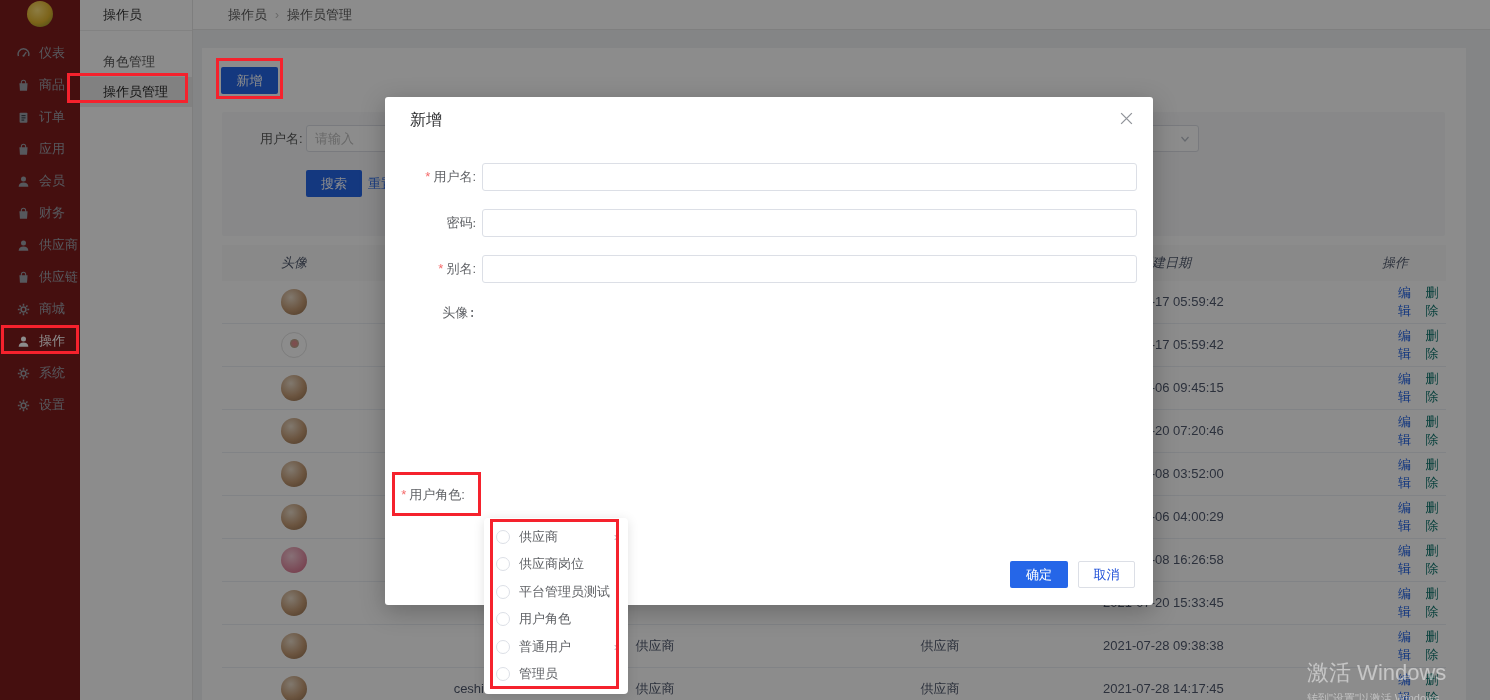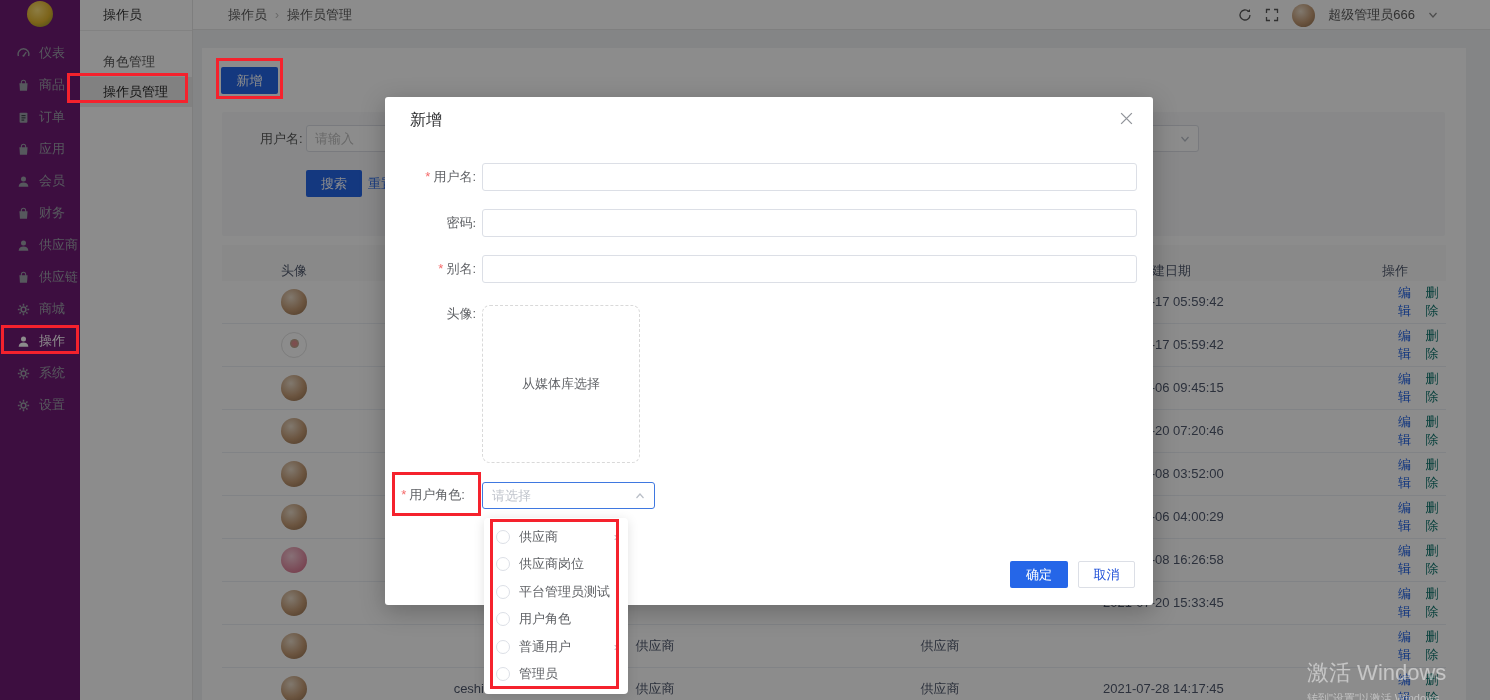--- a/index.html
+++ b/index.html
@@ -2,21 +2,21 @@
 <html><head>
 <meta charset="utf-8">
 <style>
   html,body{margin:0;padding:0;}
   body{
     width:1490px;height:700px;position:relative;overflow:hidden;
     font-family:"Liberation Sans","DejaVu Sans",sans-serif;
     background:#f0f2f5;font-size:13px;color:#515a6e;
   }
   
-  .sidebar{position:absolute;left:0;top:0;width:96px;height:700px;background:#701a75;z-index:1;}
+  .sidebar{position:absolute;left:0;top:0;width:96px;height:700px;background:#7f1d1d;z-index:1;}
   .logo{position:absolute;left:27px;top:1px;width:26px;height:26px;border-radius:50%;
     background:radial-gradient(circle at 40% 35%,#ffe27a,#e3b62f 55%,#7a8a2e);}
   .nav{position:absolute;top:37px;left:0;right:0;}
   .nav-item{height:32px;display:flex;align-items:center;padding-left:17px;gap:9px;
     color:#9da1aa;font-size:13px;cursor:pointer;}
   .nav-item.v-active{color:#ffffff;}
   .nav-icon{width:13px;height:13px;flex:0 0 auto;display:inline-flex;}
   
   .submenu{position:absolute;left:80px;top:0;width:113px;height:700px;background:#fff;
     border-right:1px solid #e6e6e6;box-sizing:border-box;z-index:1;}
@@ -48,21 +48,21 @@
     border:1px solid #dcdfe6;border-radius:3px;background:#fff;padding:0 8px;font-size:13px;font-family:inherit;color:#333;}
   .sp-input::placeholder{color:#bfbfbf;}
   .sp-select{position:absolute;left:803px;top:13px;width:174px;height:27px;box-sizing:border-box;
     border:1px solid #dcdfe6;border-radius:3px;background:#fff;}
   .sp-select .chev{position:absolute;right:8px;top:8px;color:#b9bec7;}
   .sp-search{position:absolute;left:84px;top:58px;width:56px;height:27px;}
   .sp-reset{position:absolute;left:146px;top:58px;height:27px;line-height:27px;}
   
   .table{position:absolute;left:20px;top:197px;width:1224px;}
   .t-head{height:36px;background:#fafafa;position:relative;color:#515a6e;}
-  .t-head span{position:absolute;top:8px;height:36px;line-height:36px;}
+  .t-head span{position:absolute;top:0;height:36px;line-height:36px;font-style:italic;}
   .h-avatar{left:22px;width:100px;text-align:center;}
   .h-date{left:917px;}
   .h-actions{left:1123px;width:100px;text-align:center;}
   .t-row{height:42px;position:relative;border-bottom:1px solid #ebeef5;background:#fff;}
   .cell-avatar{position:absolute;left:59px;top:8px;width:26px;height:26px;border-radius:50%;}
   .cell-avatar.v-dog{background:radial-gradient(circle at 38% 32%,#eadbc8,#c39a74 55%,#8d6a49);}
   .cell-avatar.v-badge{background:#fff;border:1px solid #e3e3e3;box-sizing:border-box;}
   .cell-avatar.v-badge::after{content:"";position:absolute;left:8px;top:6px;width:9px;height:9px;border-radius:50%;
     background:radial-gradient(circle,#d96a6a 30%,#7aa86a);opacity:.75;}
   .cell-avatar.v-cake{background:radial-gradient(circle at 40% 35%,#f6cdd8,#d2607e);}
@@ -251,40 +251,20 @@
       <div class="submenu-item v-active">操作员管理</div>
     </div>
 </div>
 
 <div class="topbar">
   <div class="breadcrumb">
     <span>操作员</span>
     <span class="crumb-sep">›</span>
     <span>操作员管理</span>
   </div>
-  <div class="topbar-right">
-    <span class="tb-icon">
-      <svg viewBox="0 0 14 14" width="14" height="14">
-          <path d="M12 7a5 5 0 1 1-1.5-3.6" fill="none" stroke="currentColor" stroke-width="1.3"></path>
-          <path d="M12 1v3h-3z" fill="currentColor"></path>
-        </svg>
-    </span>
-    <span class="tb-icon">
-      <svg viewBox="0 0 14 14" width="14" height="14" fill="none" stroke="currentColor" stroke-width="1.3">
-          <path d="M1.5 5V1.5H5M9 1.5h3.5V5M12.5 9v3.5H9M5 12.5H1.5V9"></path>
-        </svg>
-    </span>
-    <span class="tb-avatar"></span>
-    <span>超级管理员666</span>
-    <span class="chev">
-      <svg viewBox="0 0 10 10" width="10" height="10">
-          <path d="M1.5 3l3.5 4 3.5-4" fill="none" stroke="currentColor" stroke-width="1.2"></path>
-        </svg>
-    </span>
-  </div>
 </div>
 
 <div class="card">
   <button class="btn btn-primary add-btn">新增</button>
 
   <div class="search-panel">
     <span class="sp-label">用户名:</span>
     <input class="sp-input" placeholder="请输入" style="">
     <div class="sp-select">
       <span class="chev">
@@ -398,20 +378,21 @@
           <span class="cell-actions">
             <span class="link-edit">编辑</span>
             <span class="link-del">删除</span>
           </span>
         </div>
 
         <div class="t-row">
           <span class="cell-avatar v-dog"></span>
           <span class="cell-role1">供应商</span>
           <span class="cell-role2">供应商</span>
+          <span class="cell-date">2021-07-28 09:38:38</span>
           <span class="cell-actions">
             <span class="link-edit">编辑</span>
             <span class="link-del">删除</span>
           </span>
         </div>
 
         <div class="t-row">
           <span class="cell-avatar v-dog"></span>
           <span class="cell-username">ceshi</span>
           <span class="cell-role1">供应商</span>
@@ -449,37 +430,26 @@
   <div class="f-label" style="top:112px;font-family:Liberation Serif, serif;">
     <span>密码:</span>
   </div>
   <input class="f-input" style="top: 112px;">
 
   <div class="f-label" style="top:158px;">
     <span class="req">*</span><span>别名:</span>
   </div>
   <input class="f-input" style="top: 158px;">
 
-  <div class="f-label" style="top:203px;">
+  <div class="f-label" style="top:203px;font-family:Liberation Mono, monospace;">
     <span>头像:</span>
-  </div>
-  <div class="upload-box">
-    <span>从媒体库选择</span>
   </div>
 
   <div class="f-label" style="top:384px;text-align:center;">
     <span class="req">*</span><span>用户角色:</span>
-  </div>
-  <div class="role-select">
-    <span class="role-placeholder">请选择</span>
-    <span class="chev">
-      <svg viewBox="0 0 10 10" width="10" height="10">
-          <path d="M1.5 7l3.5-4 3.5 4" fill="none" stroke="currentColor" stroke-width="1.2"></path>
-        </svg>
-    </span>
   </div>
 
   <button class="btn btn-primary m-ok">确定</button>
   <button class="btn btn-plain m-cancel">取消</button>
 </div>
 
 <div class="dropdown">
 
     <div class="opt">
       <span class="opt-radio"></span>

